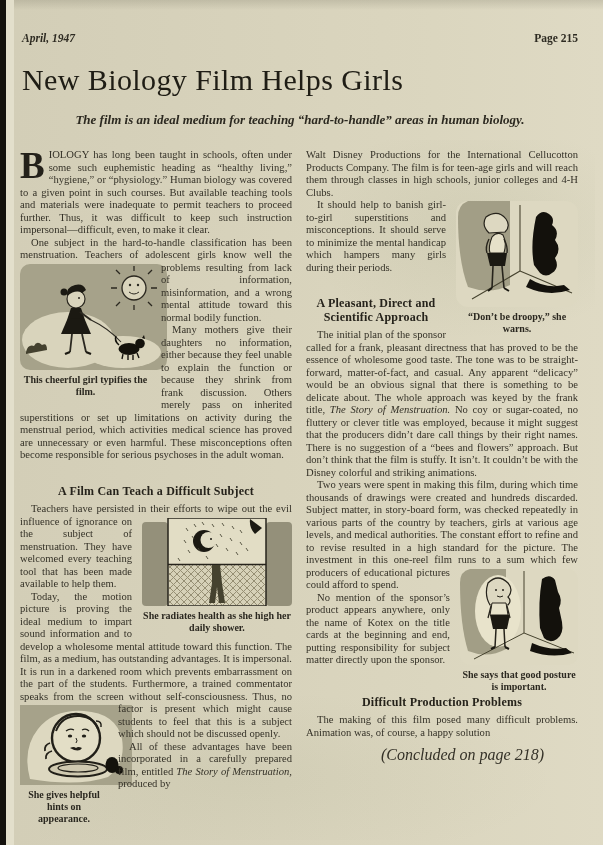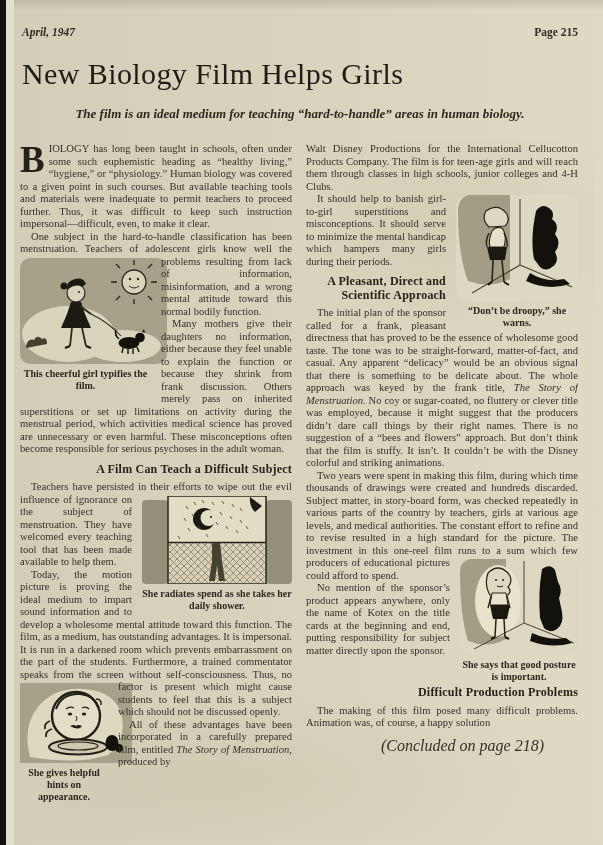--- a/index.html
+++ b/index.html
@@ -12,42 +12,42 @@
     background:linear-gradient(180deg, rgba(90,88,70,.18), rgba(90,88,70,0)); pointer-events:none; }
   .spine { position:absolute; left:0; top:0; width:6px; height:845px; background:#14120d; }
   .page-edge { position:absolute; left:6px; top:0; width:8px; height:845px; background:#e3dfcb; }
 
   .ghost { position:absolute; pointer-events:none; }
   .g1 { left:300px; top:140px; width:295px; height:200px;
     background:radial-gradient(ellipse at 60% 45%, rgba(120,130,92,.10), rgba(120,130,92,0) 70%); }
   .g2 { left:40px; top:690px; width:520px; height:150px;
     background:radial-gradient(ellipse at 40% 60%, rgba(120,130,92,.07), rgba(120,130,92,0) 70%); }
 
-  .inner { position:absolute; left:20px; top:26px; width:560px; }
+  .inner { position:absolute; left:20px; top:32px; width:560px; }
 
   .header-row { display:flex; justify-content:space-between; font-size:11.5px; font-weight:bold;
     color:#2e2b22; padding:0 2px; }
   .header-left { font-style:italic; }
   .title { font-size:30px; font-weight:normal; color:#1f1d15; margin:20px 0 0 2px; line-height:32px;
     letter-spacing:.4px; }
   .subtitle { text-align:center; font-weight:bold; font-style:italic; font-size:13px; margin-top:16px;
     color:#2c2920; }
 
   .columns { display:flex; gap:14px; margin-top:21px; height:697px; }
   .col { width:272px; height:697px; overflow:hidden; font-size:10.6px; line-height:12.5px;
     text-align:justify; color:#343127; }
 
   .para { text-indent:11px; }
   .para.noindent { text-indent:0; }
 
   .dropcap { float:left; font-size:37px; line-height:31px; font-weight:bold; color:#24211a;
     padding:1px 4px 0 0; }
 
-  .heading { font-weight:bold; text-align:right; font-size:12px; line-height:13.5px;
-    color:#26231b; margin:7px 0 5px; letter-spacing:.2px; }
+  .heading { font-weight:bold; text-align:center; font-size:12px; line-height:13.5px;
+    color:#26231b; margin:23px 0 5px; letter-spacing:.2px; }
   .heading.clear { clear:both; }
 
   .fig { display:block; }
   .fig.left  { float:left;  margin:2px 10px 3px 0; }
   .fig.right { float:right; margin:2px 0 3px 10px; }
   .fig svg { display:block; }
   .cap { display:block; text-align:center; font-weight:bold; font-size:10px; line-height:12px;
     margin-top:4px; color:#2b2820; text-indent:0; }
 
   .it { font-style:italic; }
@@ -137,21 +137,21 @@
               <rect x="27" y="47" width="96" height="40" fill="#d6d1b8"></rect>
               <rect x="27" y="47" width="96" height="40" fill="url(#xh)"></rect>
               <line x1="26" y1="46.5" x2="124" y2="46.5" stroke="#26231b" stroke-width="1.5"></line>
               <path d="M70,47 l8,0 l2,18 l3,20 l-6,0 l-2,-16 l-2,16 l-6,0 l3,-20 z" fill="#45422f"></path>
               <circle cx="62" cy="23" r="11" fill="#1b1912"></circle>
               <circle cx="66.5" cy="22" r="8" fill="#e2ddc5"></circle>
               <circle cx="69" cy="21" r="1" fill="#1b1912"></circle>
               <path d="M108,1 l12,9 l-7,6 q-6,-6 -5,-15 z" fill="#1b1912"></path>
               <path d="M44,10 l2,3 M52,6 l2,3 M60,4 l2,3 M70,6 l2,3 M80,5 l2,3 M90,8 l2,3 M98,12 l2,3 M42,22 l2,3 M50,18 l2,3 M78,16 l2,3 M88,20 l2,3 M98,24 l2,3 M46,32 l2,3 M56,30 l2,3 M84,30 l2,3 M94,34 l2,3 M104,30 l2,3 M74,26 l2,3 M36,40 l2,3 M64,38 l2,3" stroke="#4c4938" stroke-width=".9"></path>
             </svg>
-            <span class="cap">She radiates spend as she takes her daily shower.</span>
+            <span class="cap">She radiates health as she high her daily shower.</span>
           </span>
           <span>the evil influence of ignorance on the subject of menstruation. They have welcomed every teaching tool that has been made available to help them.</span>
         </div>
 
         <div class="para">
           <span>Today, the motion picture is proving the ideal medium to impart sound information and to develop a wholesome mental attitude toward this function. The film, as a medium, has outstanding advantages. It is impersonal. It is run in a darkened room which prevents embarrassment on the part of the students. Furthermore, a trained commentator speaks from the screen without self-consciousness. Thus, no factor is present which might</span>
           <span class="fig left" style="width:88px">
             <svg width="112" height="80" viewBox="0 0 112 80">
               <rect width="112" height="80" fill="#a6a28a"></rect>
               <path d="M10,74 Q2,44 18,24 Q34,4 64,6 Q96,8 102,34 Q106,58 88,72 Q58,82 10,74 z" fill="#ddd8c0"></path>

